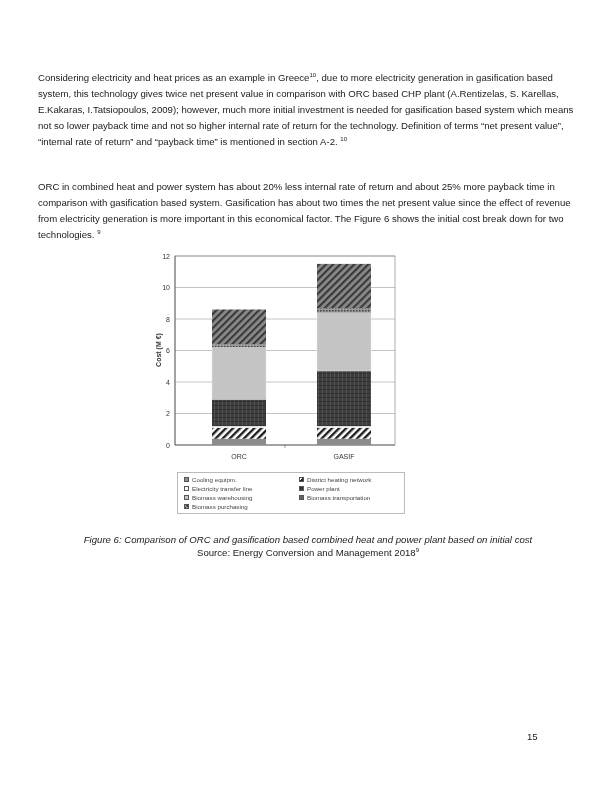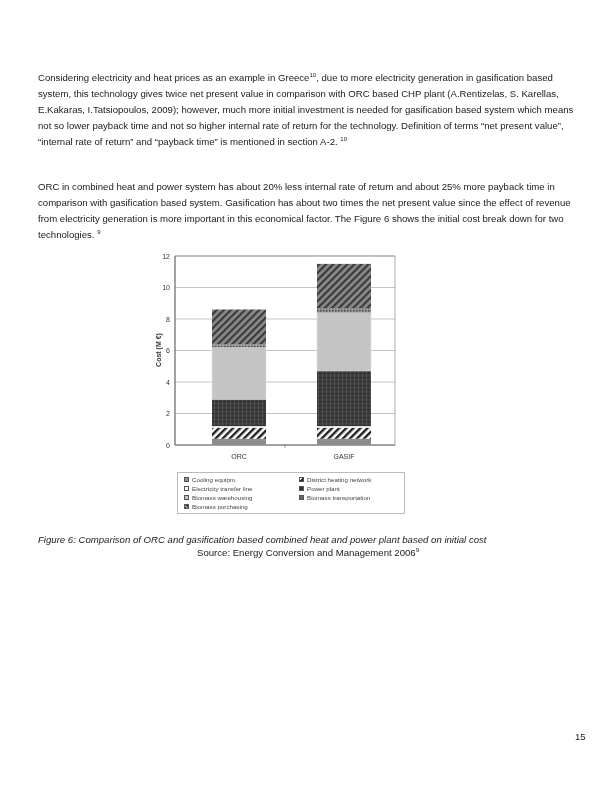--- a/index.html
+++ b/index.html
@@ -4,25 +4,25 @@
 <style>
   html, body { margin: 0; padding: 0; background: #ffffff; }
   body { width: 612px; height: 792px; position: relative; overflow: hidden;
          font-family: "Liberation Sans", "DejaVu Sans", sans-serif; color: #1a1a1a; }
   .page { position: absolute; left: 0; top: 0; width: 612px; height: 792px; }
   .para { position: absolute; left: 38px; width: 540px; font-size: 9.6px; line-height: 16px; margin: 0; }
   .para sup { font-size: 6px; vertical-align: super; line-height: 0; }
   #p1 { top: 70px; }
   #p2 { top: 179px; }
   #caption { position: absolute; left: 38px; top: 533px; width: 540px; font-size: 9.6px; line-height: 13px; }
-  #caption .cap-title { font-style: italic; display: block; }
+  #caption .cap-title { font-style: italic; display: block; text-align: center; }
   #caption .cap-src { display: block; text-align: center; }
   #caption sup { font-size: 6px; vertical-align: super; line-height: 0; }
   #p3 { top: 592px; }
-  #page-number { position: absolute; left: 527px; top: 731px; font-size: 9.6px; margin-left: 48px; }
+  #page-number { position: absolute; left: 527px; top: 731px; font-size: 9.6px; }
 
   #figure { position: absolute; left: 155px; top: 250px; width: 260px; height: 270px; }
   #figure svg { display: block; }
   .tick-label { font-family: "Liberation Sans", sans-serif; font-size: 7px; fill: #333; }
   .axis-title { font-family: "Liberation Sans", sans-serif; font-size: 7px; font-weight: bold; fill: #333; }
   .cat-label { font-family: "Liberation Sans", sans-serif; font-size: 7px; fill: #333; }
 
   #legend { position: absolute; left: 22px; top: 222px; width: 228px; height: 42px;
             border: 1px solid #bbb; background: #fff; box-sizing: border-box; padding: 3px 6px; }
   .leg-item { position: absolute; font-size: 6.2px; color: #444; white-space: nowrap; display: flex; align-items: center; }
@@ -135,18 +135,18 @@
       </div>
       <div class="leg-item" style="left:6px; top:30px;">
         <span class="leg-swatch" style="background:repeating-linear-gradient(45deg,#333 0 1.2px,#999 1.2px 2.4px);"></span>
         <span>Biomass purchasing</span>
       </div>
     </div>
   </div>
 
   <div id="caption">
     <span class="cap-title">Figure 6: Comparison of ORC and gasification based combined heat and power plant based on initial cost</span>
-    <span class="cap-src"><span>Source: Energy Conversion and Management 2006</span><sup>9</sup></span>
+    <span class="cap-src"><span>Source: Energy Conversion and Management 2018</span><sup>9</sup></span>
   </div>
 
 
   <div id="page-number">15</div>
 </div>
 
 </body></html>

